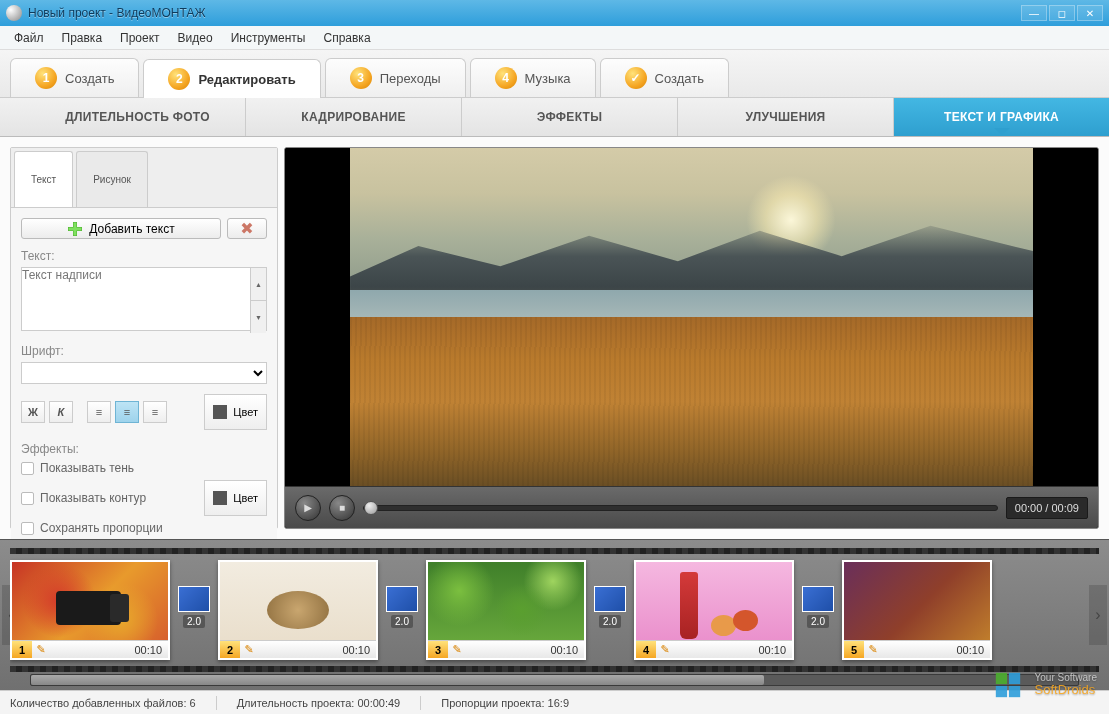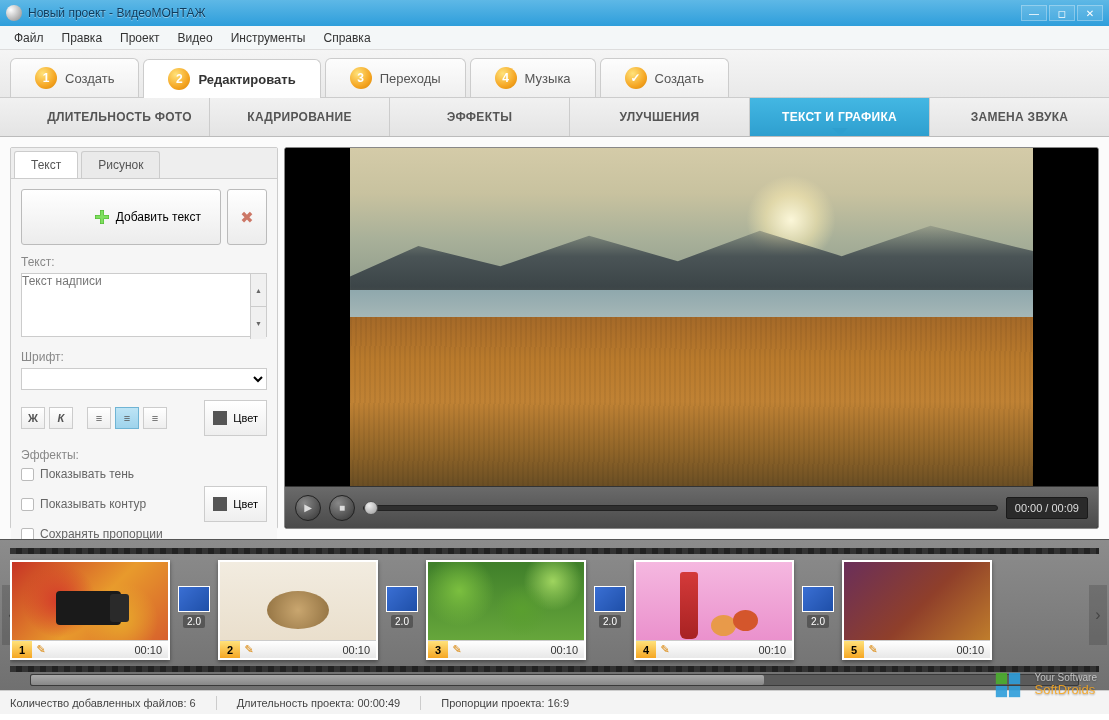--- a/index.html
+++ b/index.html
@@ -29,26 +29,26 @@
 .subtab:last-child { border-right:none; }
 .subtab.active { background:linear-gradient(#43b7e3,#2e9fcf); color:#fff; position:relative; }
 .subtab.active::after { content:""; position:absolute; bottom:-8px; left:50%; margin-left:-8px; border:8px solid transparent; border-top-color:#2e9fcf; }
 
 
 .workarea { display:flex; padding:10px; gap:6px; background:#fbfbfb; height: 402px; }
 
 
 .leftpanel { width:268px; border:1px solid #ccc; border-radius:2px; background:#f6f6f6; display:flex; flex-direction:column; }
 .lp-tabs { display:flex; background:#eee; }
-.lp-tab { padding:6px 16px; border:1px solid #ccc; border-bottom:none; background:linear-gradient(#fdfdfd,#ededed); cursor:pointer; font-size:12px; color:#555; margin:3px 0 0 3px; border-radius:3px 3px 0 0; }
+.lp-tab { padding:22px 16px; border:1px solid #ccc; border-bottom:none; background:linear-gradient(#fdfdfd,#ededed); cursor:pointer; font-size:10px; color:#555; margin:3px 0 0 3px; border-radius:3px 3px 0 0; }
 .lp-tab.active { background:#fff; font-weight:normal; }
 .lp-tab:not(.active) { background:#eaeaea; }
 .lp-body { border-top:1px solid #ccc; padding:10px; background:#f6f6f6; flex:1; }
 .add-row { display:flex; gap:6px; margin-bottom:10px; }
-.add-btn { flex:1; display:flex; align-items:center; justify-content:flex-end; gap:6px; padding:19px; background:linear-gradient(#fff,#ececec); border:1px solid #bbb; border-radius:3px; cursor:pointer; font-size:12px; }
+.add-btn { flex:1; display:flex; align-items:center; justify-content:center; gap:6px; padding:1px; background:linear-gradient(#fff,#ececec); border:1px solid #bbb; border-radius:3px; cursor:pointer; font-size:12px; }
 .plus-icon { display:inline-flex; width:16px; height:16px; }
 .del-btn { width:40px; display:flex; align-items:center; justify-content:center; background:linear-gradient(#fff,#ececec); border:1px solid #bbb; border-radius:3px; cursor:pointer; color:#cc7766; font-size:16px; }
 .lbl { color:#888; font-size:12px; margin-bottom:4px; display:block; }
 .textarea-wrap { position:relative; margin-bottom:10px; }
 .textarea { width:100%; height:64px; border:1px solid #ccc; padding:0; font-size:12px; color:#777; resize:none; }
 .spin { position:absolute; right:1px; top:1px; bottom:1px; width:16px; display:flex; flex-direction:column; }
 .spin div { flex:1; background:#f0f0f0; border-left:1px solid #ccc; display:flex; align-items:center; justify-content:center; font-size:7px; color:#666; cursor:pointer; }
 .spin div:first-child { border-bottom:1px solid #ccc; }
 .font-select { width:100%; height:22px; border:1px solid #ccc; background:#fff; margin-bottom:10px; }
 .style-row { display:flex; align-items:center; gap:4px; margin-bottom:12px; }
@@ -162,21 +162,20 @@
       <span>Создать</span>
     </div>
 </div>
 
 <div class="subtabs">
   <div class="subtab">ДЛИТЕЛЬНОСТЬ ФОТО</div>
   <div class="subtab">КАДРИРОВАНИЕ</div>
   <div class="subtab">ЭФФЕКТЫ</div>
   <div class="subtab">УЛУЧШЕНИЯ</div>
   <div class="subtab active">ТЕКСТ И ГРАФИКА</div>
-  <div class="subtab">ЗАМЕНА ЗВУКА</div>
 </div>
 
 <div class="workarea">
 
   <div class="leftpanel">
     <div class="lp-tabs">
       <div class="lp-tab active">Текст</div>
       <div class="lp-tab">Рисунок</div>
     </div>
     <div class="lp-body">

